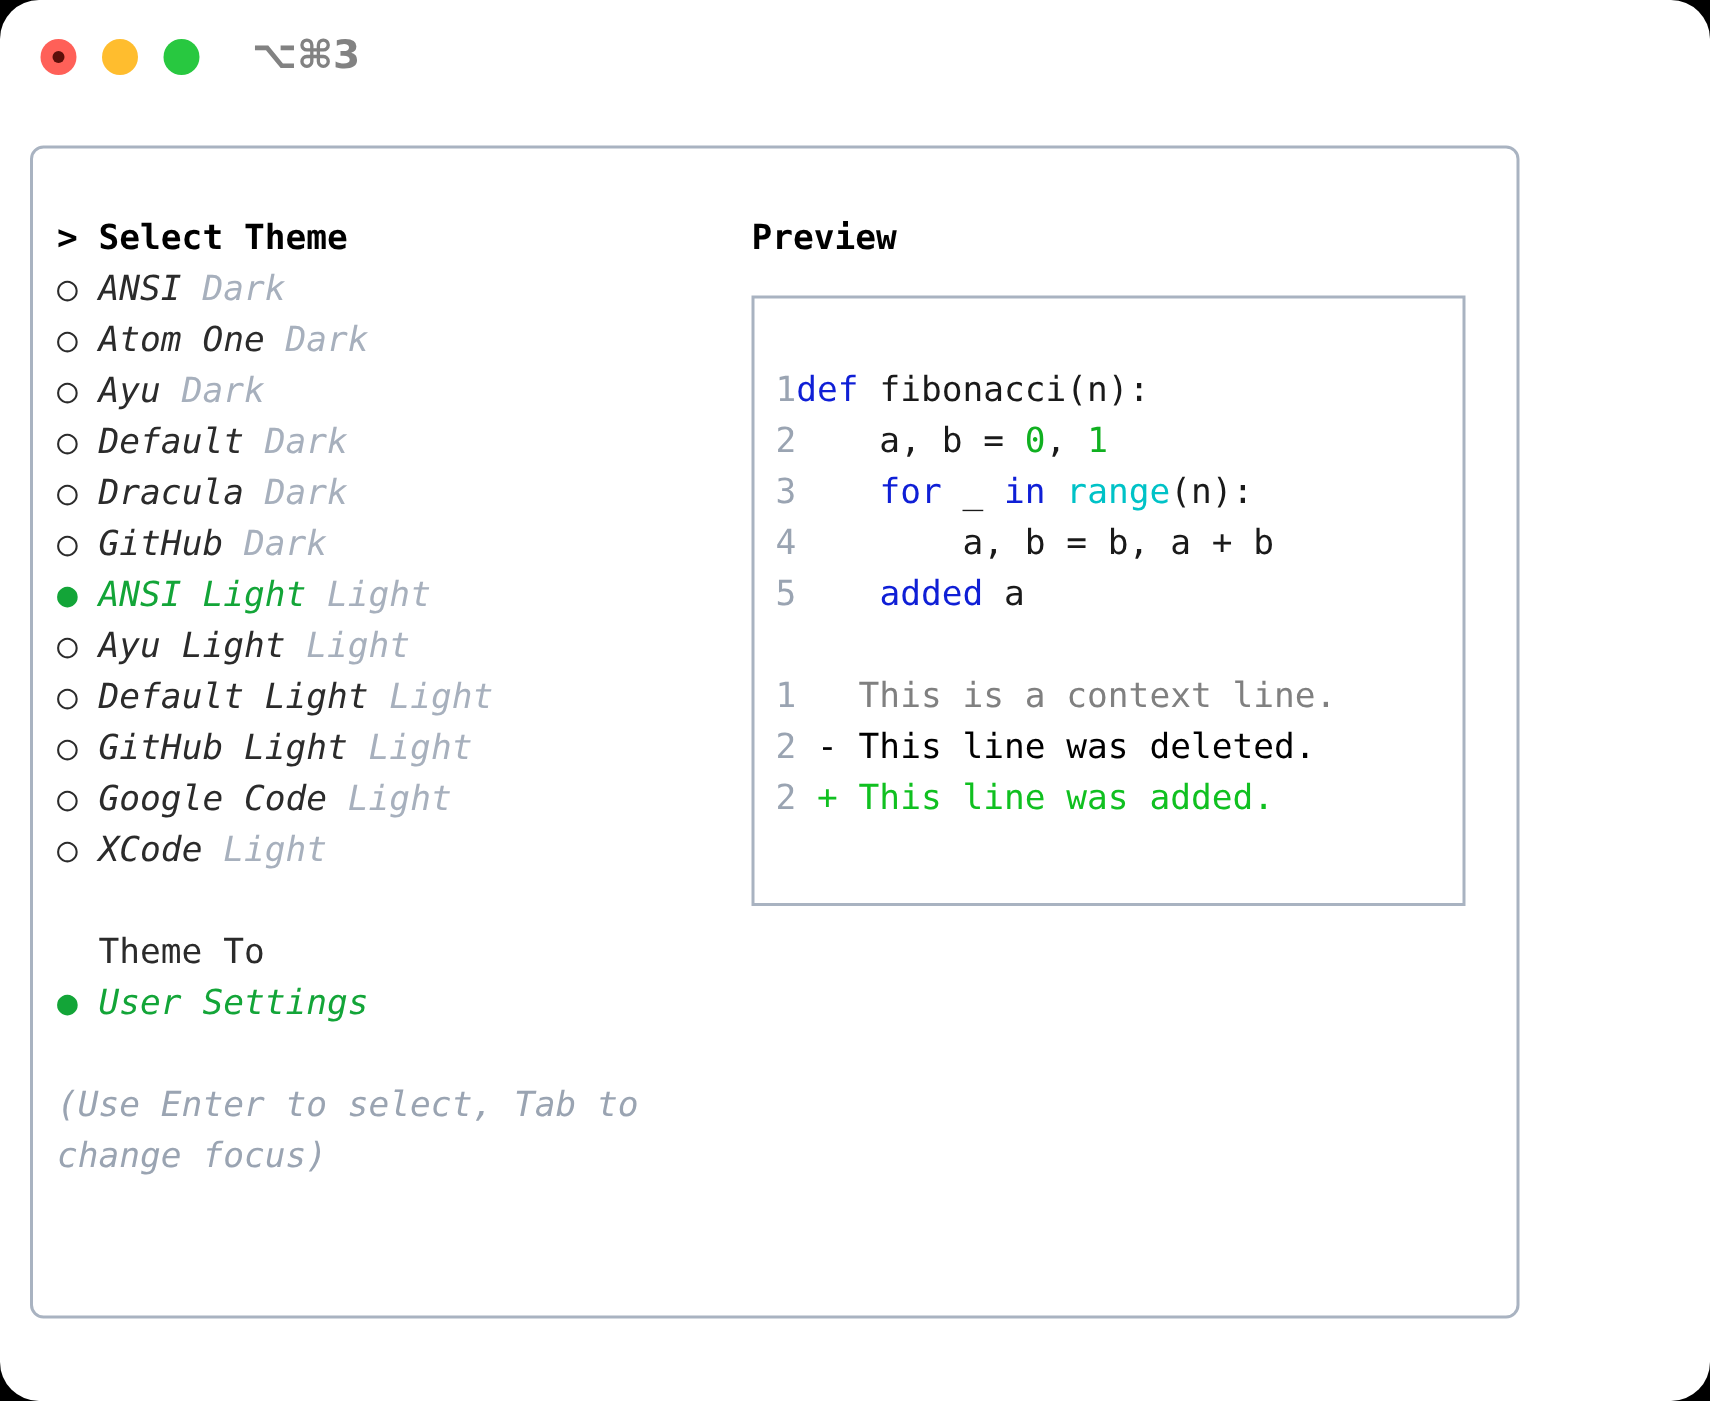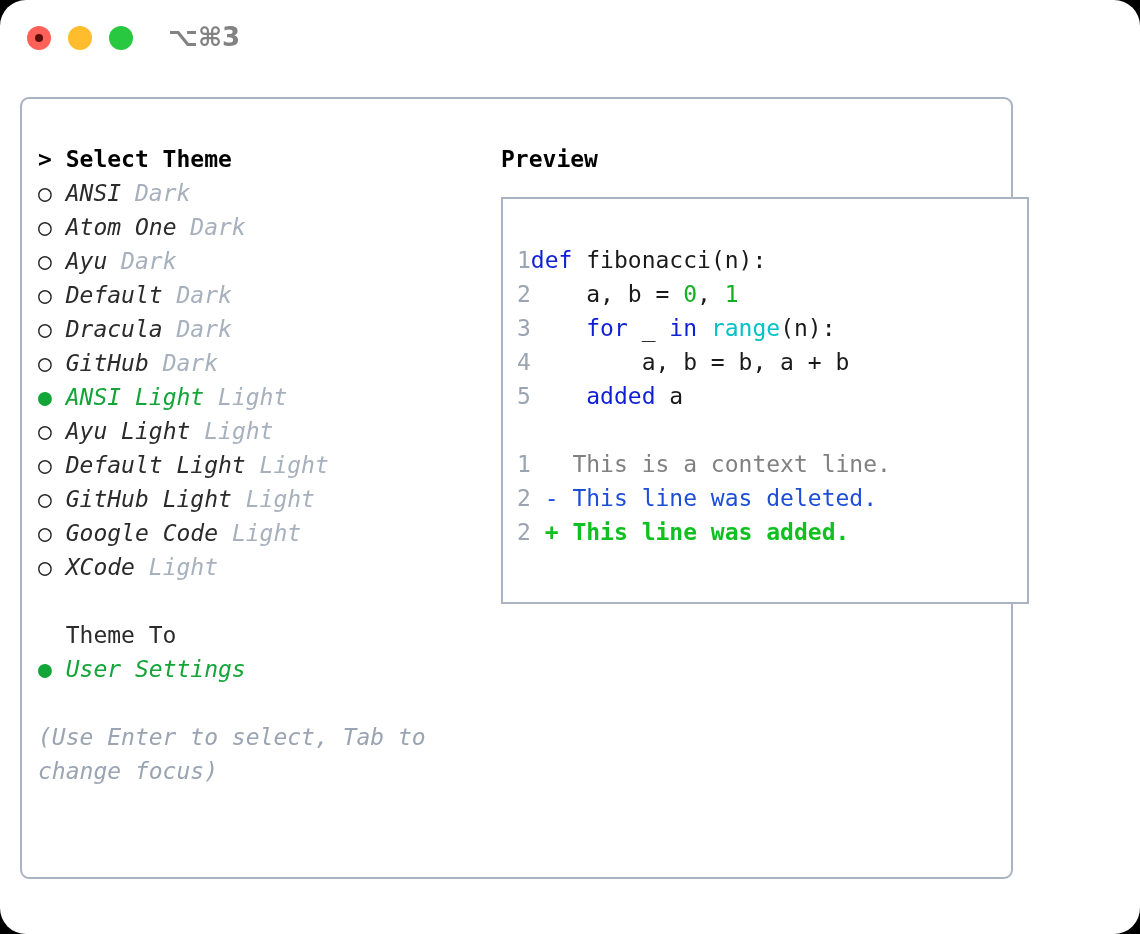--- a/index.html
+++ b/index.html
@@ -139,42 +139,42 @@
   .preview-title {
     font-weight: 700;
     font-size: 23px;
     line-height: 34px;
     color: #000000;
     font-family: "DejaVu Sans Mono", "Liberation Mono", monospace;
     white-space: pre;
   }
   .code-box {
     margin-top: 21px;
-    width: 528px;
+    width: 476px;
     height: 407px;
     border: 2px solid #a9b3c1;
     box-sizing: border-box;
     background: #ffffff;
     padding: 44px 0 0 14px;
   }
   .code-line {
     font-family: "DejaVu Sans Mono", "Liberation Mono", monospace;
     font-size: 23px;
     line-height: 34px;
     white-space: pre;
     color: #1a1a1a;
   }
   .ln { color: #9aa4b2; }
   .kw { color: #0f1fd6; }
   .bi { color: #00c2c7; }
   .num { color: #10b020; }
   .plain { color: #1a1a1a; }
   .ctx { color: #808080; }
-  .del { color: #1d4ed8; }
-  .add { color: #10c020; font-weight: bold; }
+  .del { color: #000000; }
+  .add { color: #10c020; }
 </style>
 </head>
 <body>
 
 <div class="screen">
 
   <div class="titlebar">
     <div class="dots">
       <span class="dot dot-red"></span>
       <span class="dot dot-yellow"></span>

